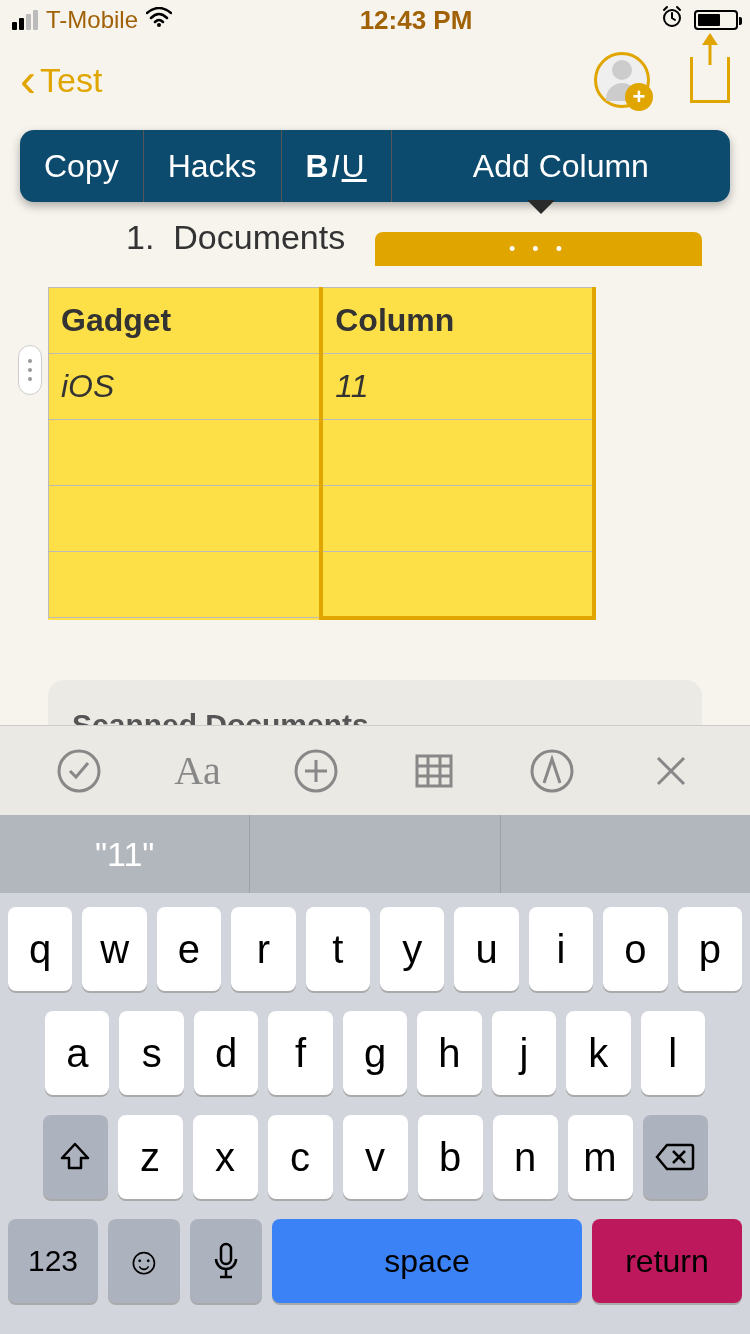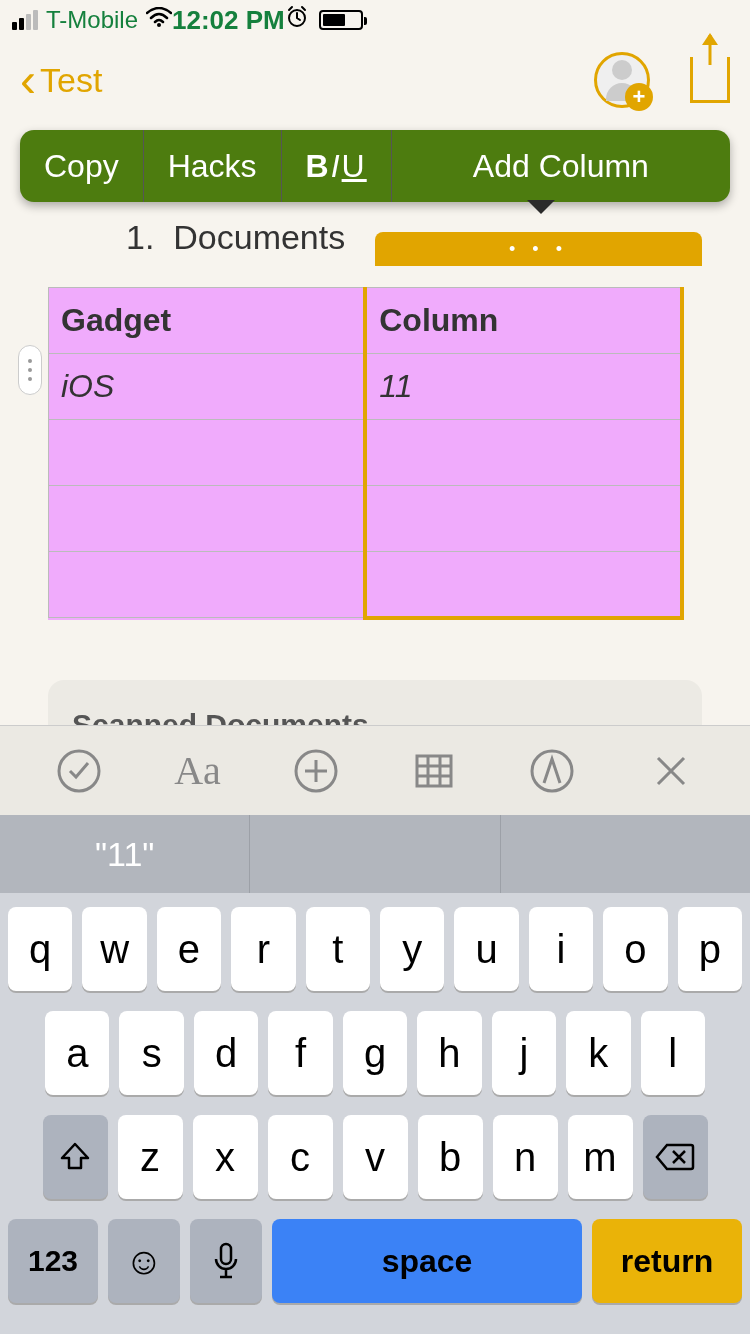--- a/index.html
+++ b/index.html
@@ -1,19 +1,19 @@
 <!DOCTYPE html>
 <html><head>
 <meta charset="utf-8">
 <style>
   * { margin: 0; padding: 0; box-sizing: border-box; font-family: -apple-system, "Helvetica Neue", Arial, sans-serif; }
   html, body { width: 750px; height: 1334px; overflow: hidden; background: #f7f4ee; }
   
   
-  .status-bar { height: 40px; display: flex; align-items: center; padding: 0 12px; font-size: 24px; color: #15803d; }
+  .status-bar { height: 40px; display: flex; align-items: center; justify-content: space-between; padding: 0 12px; font-size: 24px; color: #a16207; }
   .status-left { display: flex; align-items: center; gap: 8px; }
   .status-right { display: flex; align-items: center; gap: 10px; }
   .signal-bars { display: flex; align-items: flex-end; gap: 2px; }
   .bar { width: 5px; background: #000; border-radius: 1px; }
   .bar.off { background: #bbb; }
   .b1{height:8px}.b2{height:12px}.b3{height:16px}.b4{height:20px}
   .wifi-icon { font-size: 22px; }
   .time { font-weight: 600; font-size: 26px; }
   .battery { width: 44px; height: 20px; border: 2px solid #000; border-radius: 4px; position: relative; }
   .battery::after { content:''; position:absolute; right:-6px; top:5px; width:3px; height:8px; background:#000; border-radius:0 2px 2px 0;}
@@ -29,36 +29,36 @@
   .avatar-add::after{content:''; position:absolute; left:50%; bottom:4px; transform:translateX(-50%); width:32px; height:18px; border-radius:16px 16px 0 0; background:#ccc;}
   .avatar-plus{ position:absolute; right:-6px; bottom:-6px; width:28px; height:28px; background:#e1a500; border-radius:50%; color:#fff; display:flex; align-items:center; justify-content:center; font-size:22px; font-weight:700; z-index:2;}
   .share-icon { width:40px; height:46px; position:relative; border:3px solid #e1a500; border-top:none;}
   .share-icon::before{content:''; position:absolute; left:50%; top:-22px; transform:translateX(-50%); width:3px; height:30px; background:#e1a500;}
   .share-icon::after{content:''; position:absolute; left:50%; top:-24px; transform:translateX(-50%); width:0; height:0; border-left:8px solid transparent; border-right:8px solid transparent; border-bottom:12px solid #e1a500;}
   
   
   .bg-text { position:absolute; top:34px; left:0; right:0; text-align:center; font-size:32px; color:#ccc; line-height:1.5; pointer-events:none; z-index:-1;}
   
   
-  .context-menu { position:absolute; top:130px; left:20px; right:20px; height:72px; background:#4d7c0f; border-radius:14px; display:flex; align-items:stretch; color:#fff; font-size:32px; z-index:10; box-shadow:0 4px 10px rgba(0,0,0,0.3);}
+  .context-menu { position:absolute; top:130px; left:20px; right:20px; height:72px; background:#0c4a6e; border-radius:14px; display:flex; align-items:stretch; color:#fff; font-size:32px; z-index:10; box-shadow:0 4px 10px rgba(0,0,0,0.3);}
   .ctx-item { display:flex; align-items:center; justify-content:center; border-right:1px solid #555; padding:0 24px; white-space:nowrap;}
   .ctx-item:last-child{border-right:none;}
   .ctx-biu { font-family: Georgia, serif; letter-spacing:2px;}
   .ctx-biu .b{font-weight:700;} .ctx-biu .i{font-style:italic;} .ctx-biu .u{text-decoration:underline;}
   .menu-arrow { position:absolute; top:200px; left:527px; width:0; height:0; border-left:14px solid transparent; border-right:14px solid transparent; border-top:14px solid #2a2a2a; z-index:10;}
   
   
   .content { padding: 0 48px; }
   .numbered-line { margin-top:98px; font-size:34px; color:#333; padding-left:78px;}
   
   
   .col-tab { position:absolute; top:232px; left:375px; width:327px; height:34px; background:#e1a500; border-radius:8px 8px 0 0; display:flex; align-items:center; justify-content:center; color:#fff; letter-spacing:6px; font-size:18px;}
   
   
-  .note-table { margin:30px 0 0 0; width:636px; border-collapse:collapse; background:#f0abfc;}
+  .note-table { margin:30px 0 0 0; width:548px; border-collapse:collapse; background:#fde047;}
   .note-table th, .note-table td { border:1px solid #bbb; height:66px; padding:0 12px; font-size:32px; text-align:left; vertical-align:middle; width:50%;}
   .note-table th { font-weight:700; color:#333;}
   .note-table td.italic { font-style:italic; color:#333;}
   .note-table .sel { border-left:4px solid #e1a500; border-right:4px solid #e1a500;}
   .note-table tr:last-child .sel { border-bottom:4px solid #e1a500;}
   .row-handle { position:absolute; left:18px; top:345px; width:24px; height:50px; border:1px solid #ccc; border-radius:12px; background:#fff; display:flex; flex-direction:column; align-items:center; justify-content:center; gap:5px;}
   .row-handle span{width:4px;height:4px;background:#999;border-radius:50%;}
   
   
   .scanned-box { margin:60px 0 0 0; background:#eceae4; border-radius:16px; padding:28px 24px 80px; font-size:30px; font-weight:600; color:#555;}
@@ -76,26 +76,26 @@
   
   
   .keyboard { position:absolute; top:893px; left:0; right:0; bottom:0; background:#d2d5db; padding:14px 8px 8px;}
   .krow { display:flex; justify-content:center; gap:10px; margin-bottom:20px;}
   .key { background:#fff; border-radius:8px; box-shadow:0 2px 0 #aaa; height:84px; display:flex; align-items:center; justify-content:center; font-size:40px; color:#000;}
   .krow1 .key{width:65px;}
   .krow2 .key{width:65px;}
   .krow2{padding:0 37px;}
   .krow3 .key{width:65px;}
   .key-special{background:#adb3be;width:90px;}
-  .krow4 .key{height:84px;font-weight:bold;}
+  .krow4 .key{height:84px;}
   .key-123{width:90px;background:#adb3be;font-size:30px;}
   .key-emoji{width:72px;background:#adb3be;font-size:38px;}
   .key-mic{width:72px;background:#adb3be;}
   .key-space{flex:1;background:#3b82f6;font-size:32px;}
-  .key-return{width:150px;background:#eab308;font-size:32px;}
+  .key-return{width:150px;background:#be185d;font-size:32px;}
   .krow4{gap:10px;display:flex;}
 </style>
 </head>
 <body>
 
 <div class="status-bar">
   <div class="status-left">
     <div class="signal-bars">
       <div class="bar b1"></div>
         <div class="bar b2"></div>
@@ -103,21 +103,21 @@
         <div class="bar off b4"></div>
     </div>
     <span>T-Mobile</span>
     <span class="wifi-icon">
       <svg width="26" height="20" viewBox="0 0 26 20">
           <path d="M1 6 Q13 -4 25 6 M5 11 Q13 3 21 11 M9 15 Q13 11 17 15" stroke="#000" stroke-width="2.5" fill="none" stroke-linecap="round"></path>
           <circle cx="13" cy="18" r="2" fill="#000"></circle>
         </svg>
     </span>
   </div>
-  <div class="time">12:02 PM</div>
+  <div class="time">12:43 PM</div>
   <div class="status-right">
     <span>
       <svg width="24" height="24" viewBox="0 0 24 24">
           <circle cx="12" cy="13" r="8" stroke="#000" stroke-width="2" fill="none"></circle>
           <path d="M12 8v5l3 2M4 5l3-3M20 5l-3-3" stroke="#000" stroke-width="2" fill="none" stroke-linecap="round"></path>
         </svg>
     </span>
     <div class="battery">
         <div class="battery-fill"></div>
       </div>

